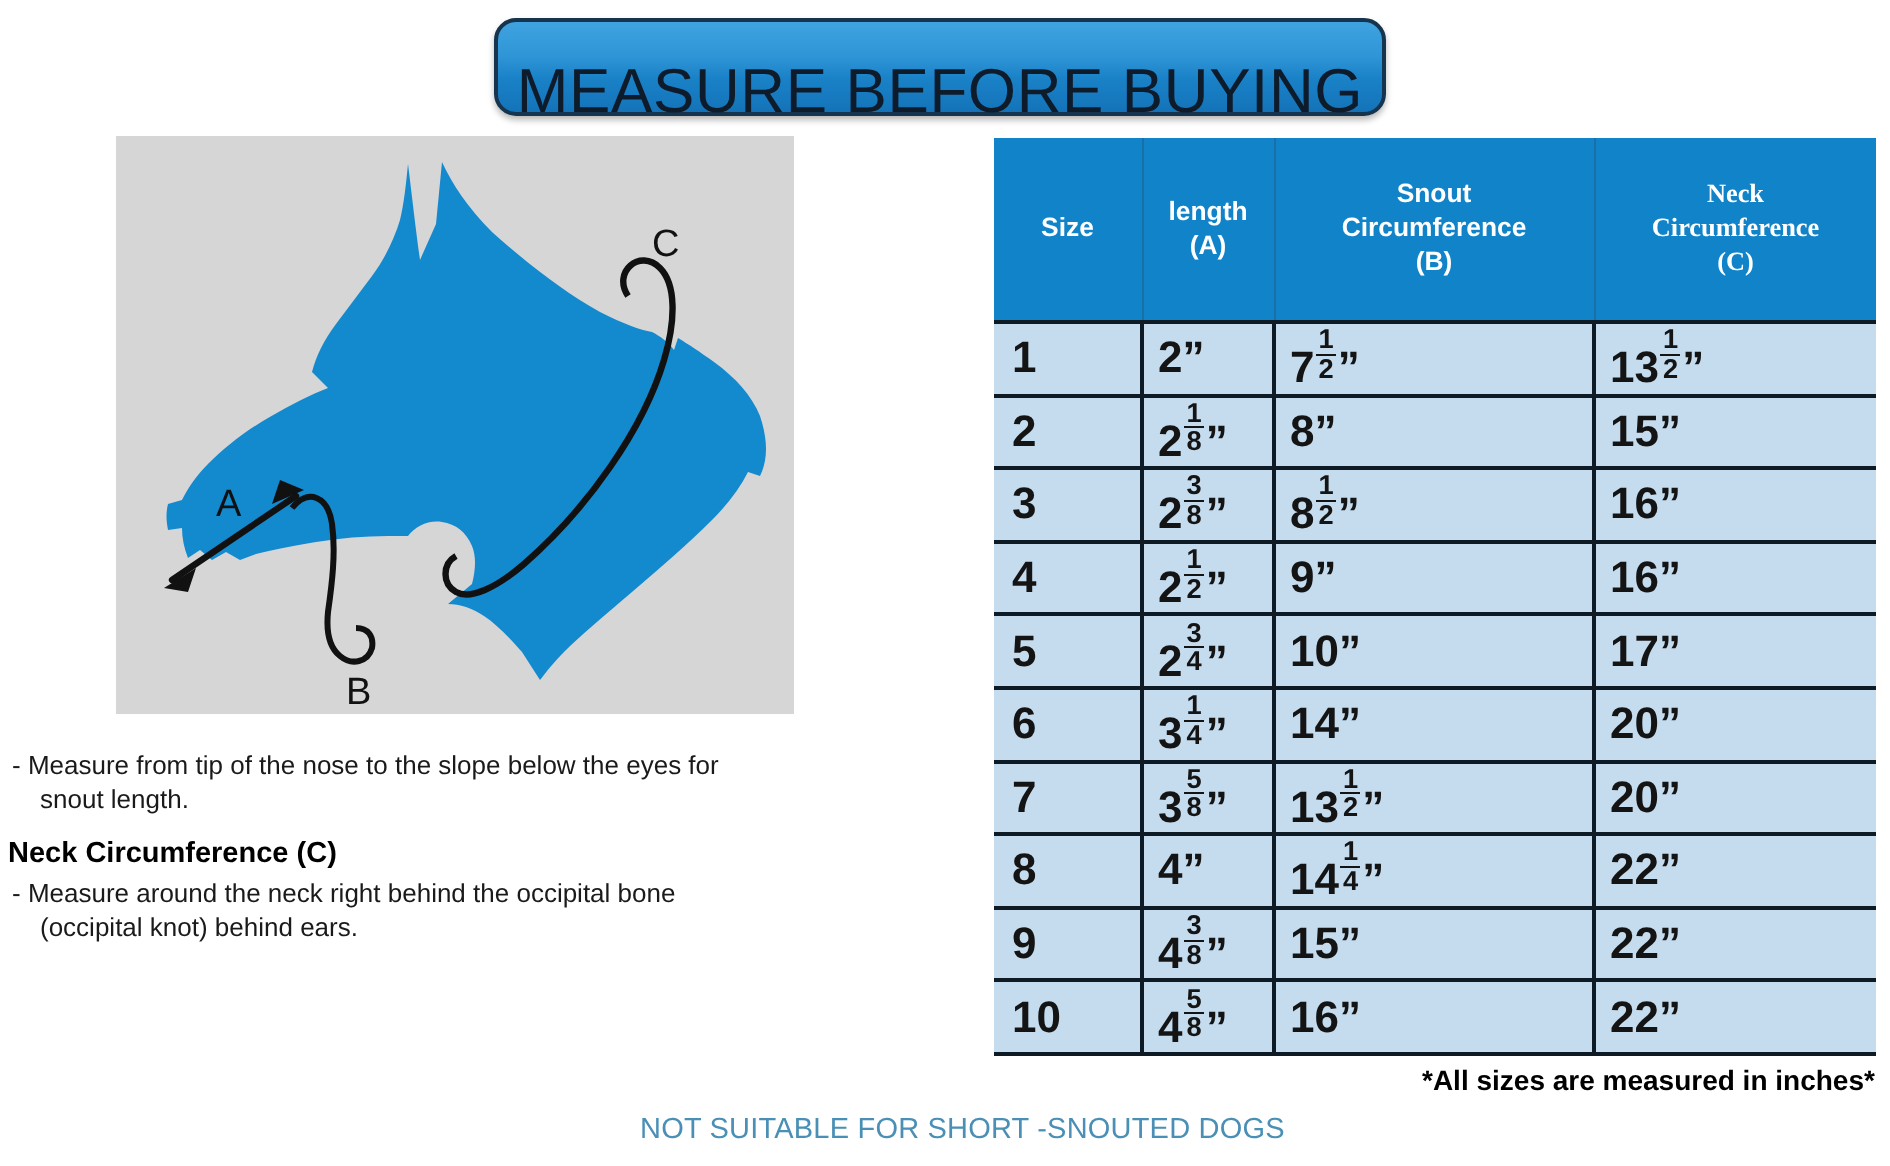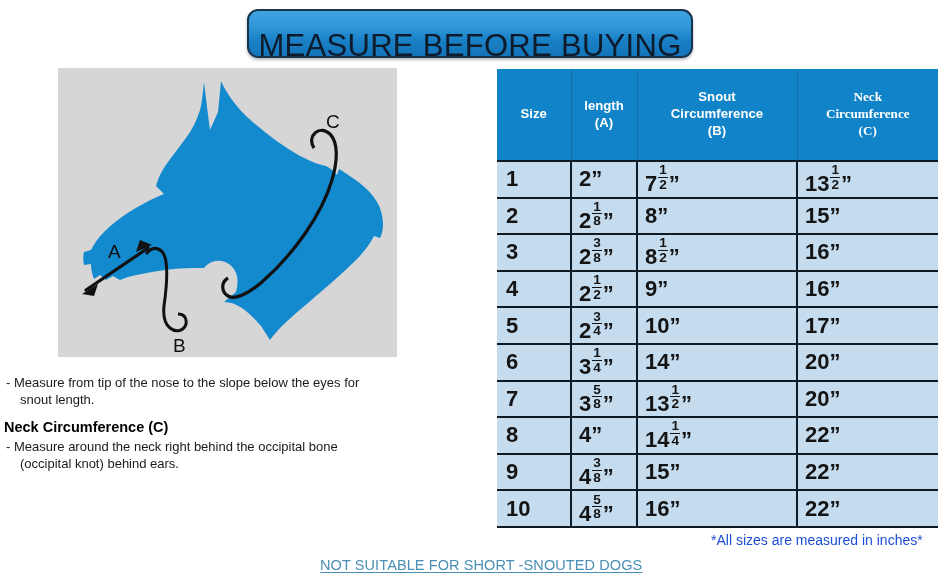--- a/index.html
+++ b/index.html
@@ -83,32 +83,32 @@
   }
   .instr-body .cont { display: block; padding-left: 14px; }
 
   
   #not-suitable {
     position: absolute;
     left: 320px;
     top: 557px;
     font-size: 14.5px;
     color: #4a8fb5;
-    text-decoration: underline;
     text-underline-offset: 2px;
     white-space: nowrap;
     letter-spacing: 0.1px;
   }
   #inches-note {
     position: absolute;
     left: 711px;
     top: 532px;
     font-size: 14px;
-    color: #1d4ed8;
+    color: #000000;
     white-space: nowrap;
+    font-weight: bold;
   }
 
   
   #size-table {
     position: absolute;
     left: 497px;
     top: 69px;
     width: 441px;
     border-collapse: collapse;
     table-layout: fixed;

